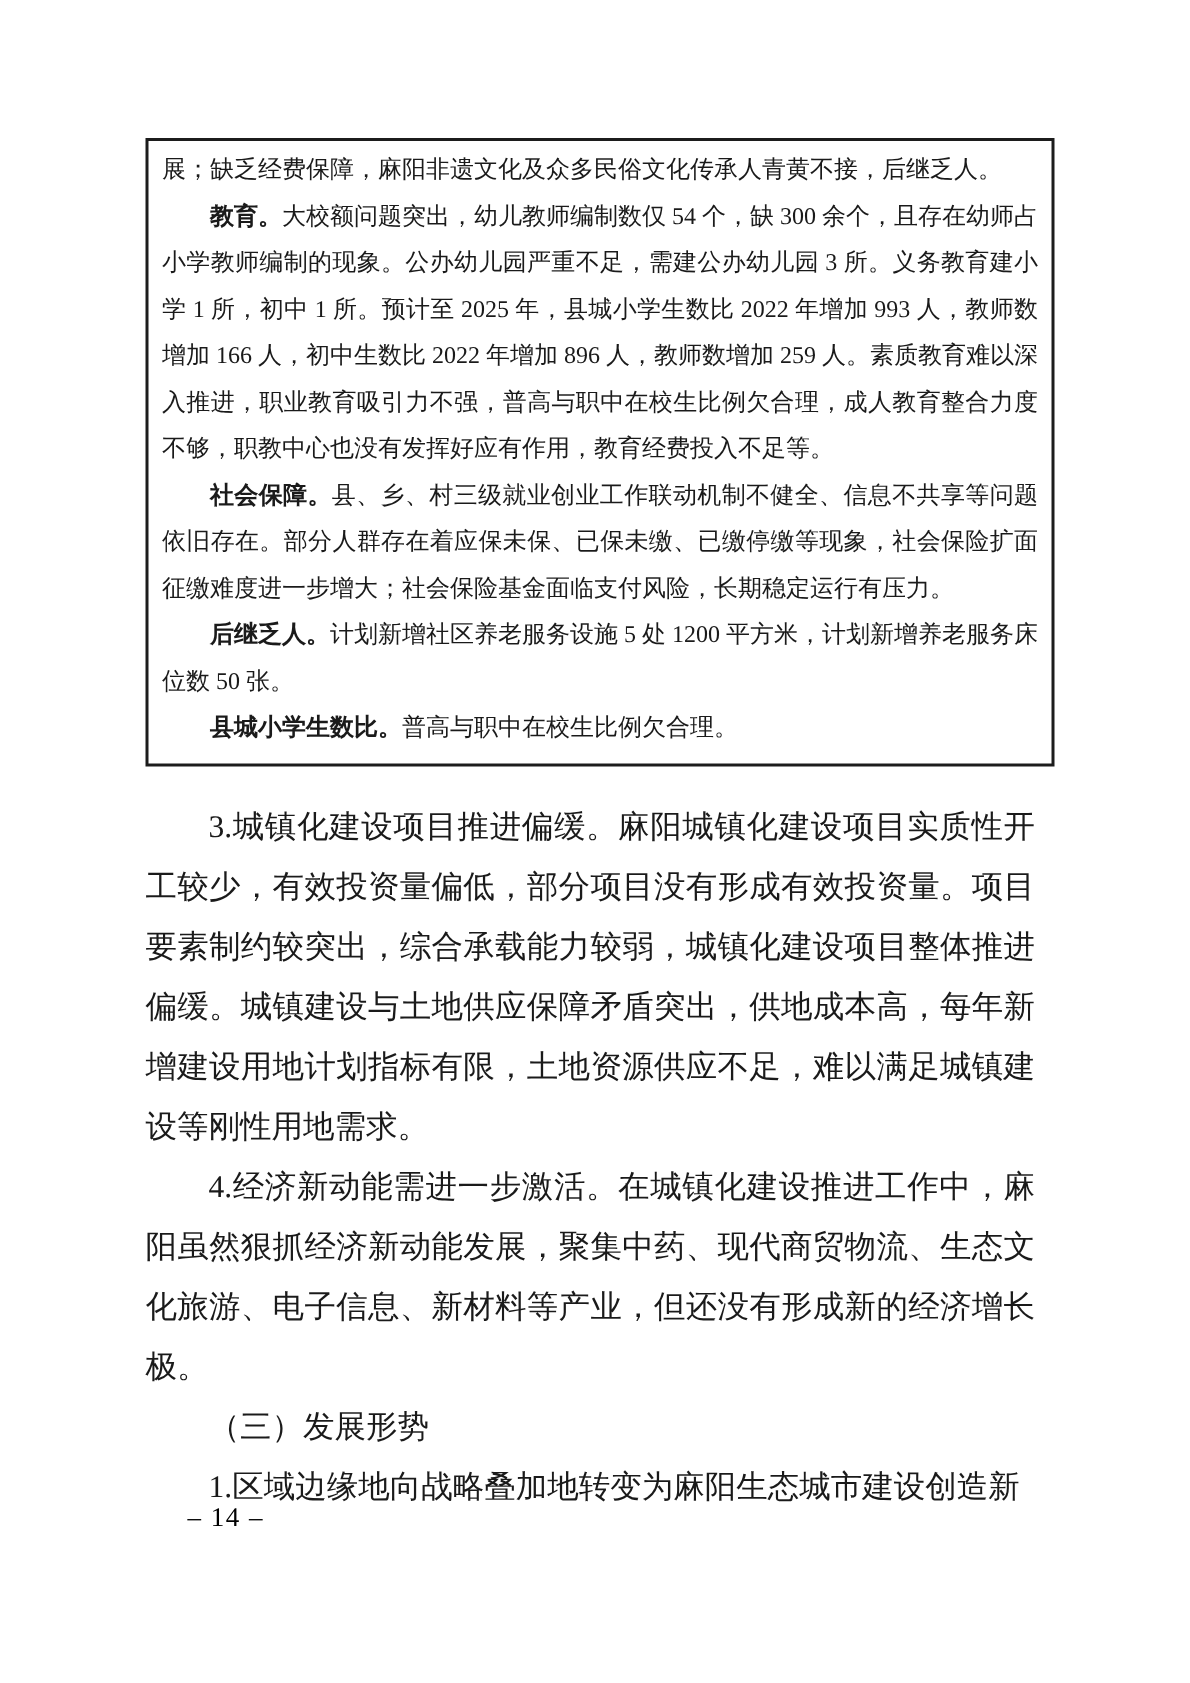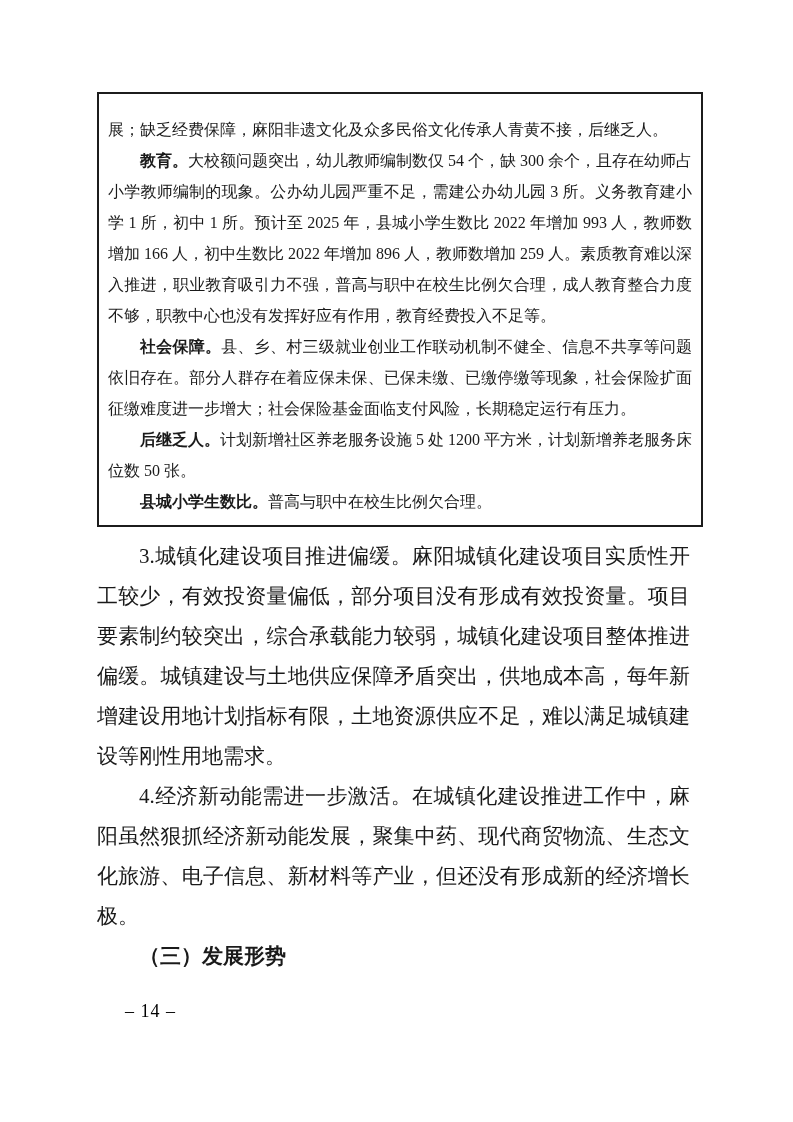--- a/index.html
+++ b/index.html
@@ -18,22 +18,22 @@
   .page {
     position: absolute;
     top: 92px;
     left: 97px;
     width: 606px;
   }
   .notice-box {
     box-sizing: border-box;
     width: 606px;
     border: 2px solid #1c1c1c;
-    padding: 20px 9px 8px 9px;
-    margin: 0 0 9px 0;
+    padding: 4px 9px 8px 9px;
+    margin: 0 0 20px 0;
   }
   .box-para {
     margin: 0;
     font-size: 16px;
     line-height: 31px;
     text-align: justify;
     text-indent: 2em;
   }
   .box-para.no-indent {
     text-indent: 0;
@@ -49,21 +49,21 @@
     margin: 0;
     font-size: 21px;
     line-height: 40px;
     text-align: justify;
     text-indent: 2em;
   }
   .heading {
     margin: 0;
     font-size: 21px;
     line-height: 40px;
-    font-weight: bold;
+    font-weight: normal;
     text-indent: 2em;
     text-align: left;
   }
   .footer {
     position: absolute;
     left: 125px;
     top: 1001px;
     font-size: 18px;
     letter-spacing: 1px;
     color: #000000;
@@ -94,17 +94,18 @@
     </p>
   </div>
 
   <div class="body-text">
     <p class="para">3.城镇化建设项目推进偏缓。麻阳城镇化建设项目实质性开工较少，有效投资量偏低，部分项目没有形成有效投资量。项目要素制约较突出，综合承载能力较弱，城镇化建设项目整体推进偏缓。城镇建设与土地供应保障矛盾突出，供地成本高，每年新增建设用地计划指标有限，土地资源供应不足，难以满足城镇建设等刚性用地需求。</p>
 
     <p class="para">4.经济新动能需进一步激活。在城镇化建设推进工作中，麻阳虽然狠抓经济新动能发展，聚集中药、现代商贸物流、生态文化旅游、电子信息、新材料等产业，但还没有形成新的经济增长极。</p>
 
     <p class="heading">（三）发展形势</p>
 
+    <p class="para">1.区域边缘地向战略叠加地转变为麻阳生态城市建设创造新</p>
   </div>
 
 </div>
 
 <div class="footer">– 14 –</div>
 
 </body></html>

